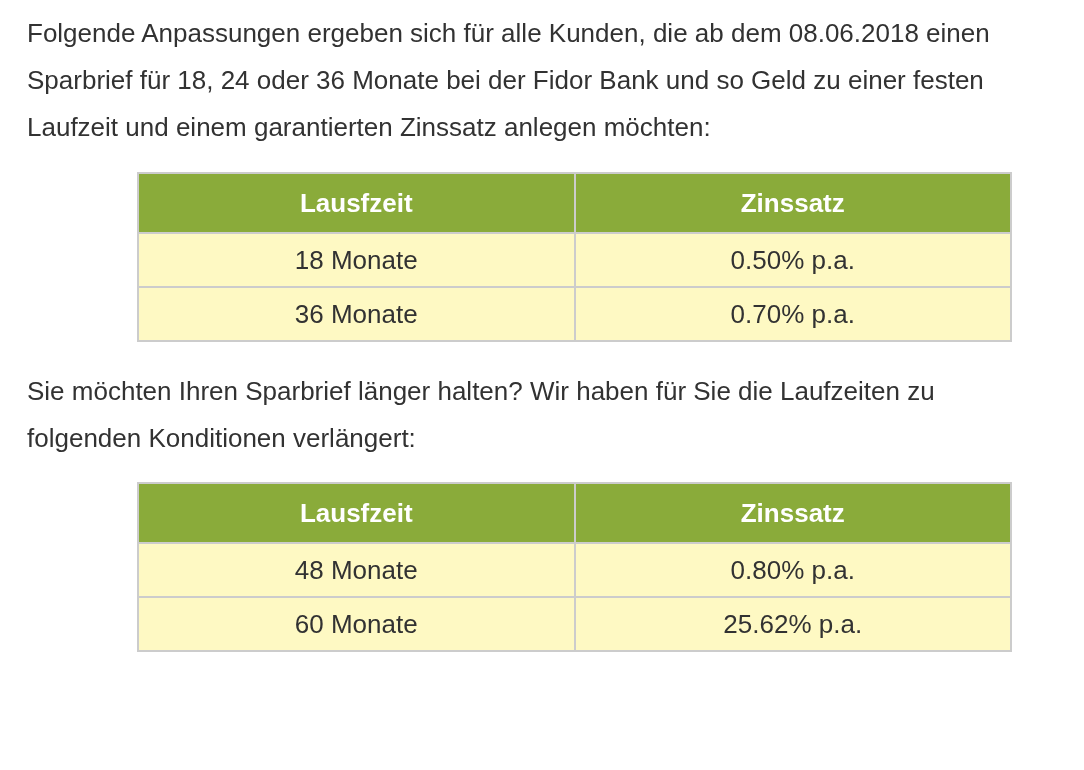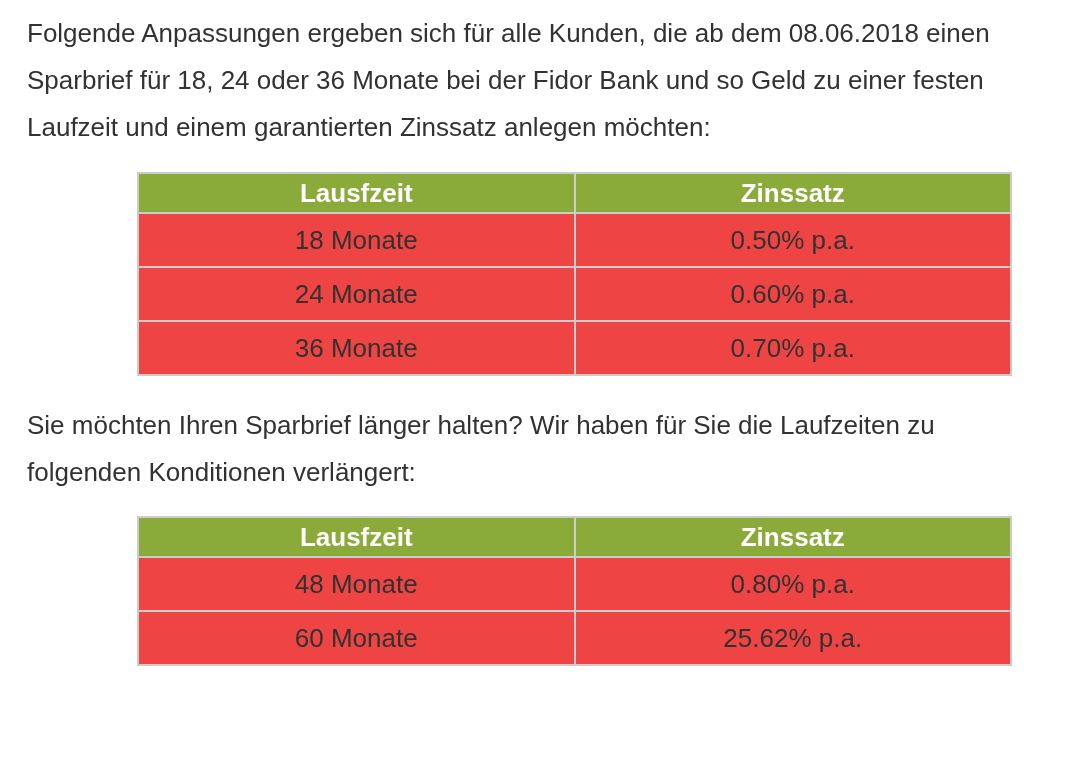--- a/index.html
+++ b/index.html
@@ -38,24 +38,24 @@
     border: 2px solid var(--border, #cccccc);
     text-align: center;
     vertical-align: middle;
     font-size: 26px;
     padding: 0;
   }
   table.rates th {
     background: var(--header_bg, #8aab3a);
     color: var(--header_text, #ffffff);
     font-weight: bold;
-    height: 40px;
+    height: 60px;
   }
   table.rates td {
-    background: #ef4444;
+    background: #fef9c3;
     color: var(--text, #323232);
     height: 54px;
   }
 </style>
 </head>
 <body>
 
 <div class="page">
 
   <p class="para para-intro">
@@ -68,24 +68,20 @@
     <thead>
       <tr>
         <th>Lausfzeit</th>
         <th>Zinssatz</th>
       </tr>
     </thead>
     <tbody>
         <tr>
           <td>18 Monate</td>
           <td>0.50% p.a.</td>
-        </tr>
-        <tr>
-          <td>24 Monate</td>
-          <td>0.60% p.a.</td>
         </tr>
         <tr>
           <td>36 Monate</td>
           <td>0.70% p.a.</td>
         </tr>
       </tbody>
   </table>
 
   <p class="para para-extension">
     <span class="para-line" style="display:block">Sie möchten Ihren Sparbrief länger halten? Wir haben für Sie die Laufzeiten zu</span>

